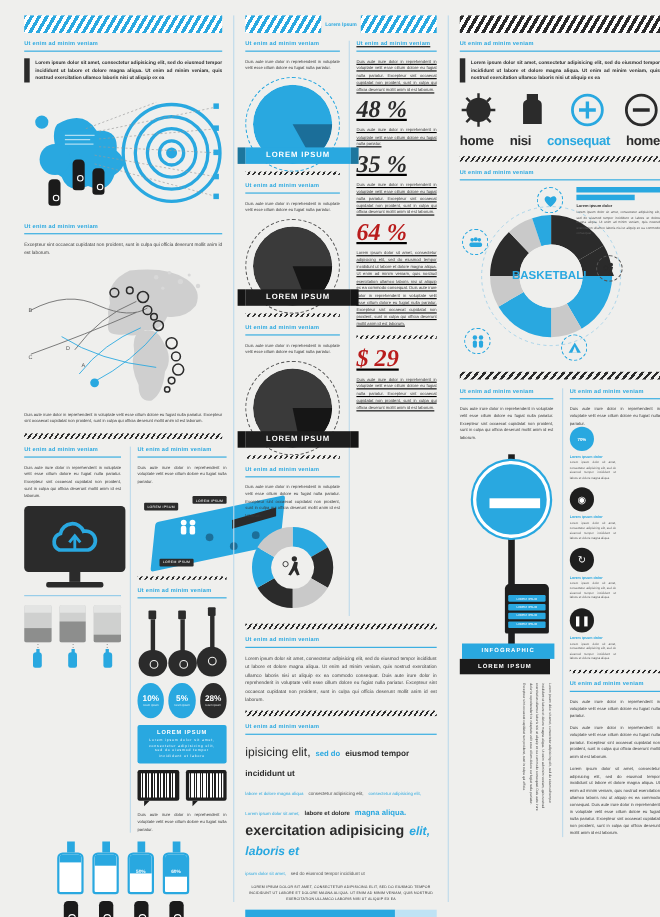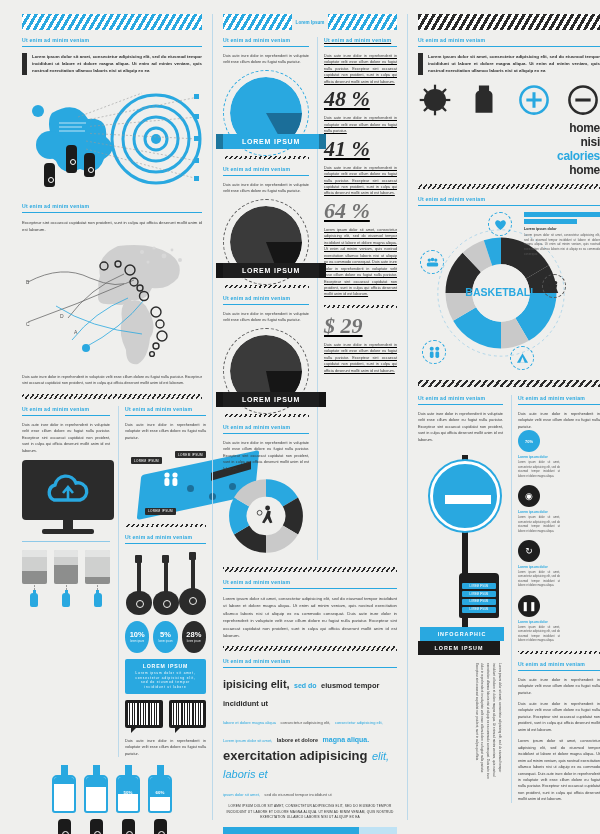--- a/index.html
+++ b/index.html
@@ -154,29 +154,29 @@
   .seal-ribbon::before, .seal-ribbon::after {
     content: ''; position: absolute; top: 0; width: 7px; height: 100%; background: inherit;
     filter: brightness(.7);
   }
   .seal-ribbon::before { left: -7px; }
   .seal-ribbon::after { right: -7px; }
 
   
   .bigstat { font-family: "Liberation Serif", serif; font-size: 22px; font-weight: bold;
     font-style: italic; color: #2b2b2b; line-height: 1; margin: 3px 0 5px; }
-  .bigstat.blue { color: #737373; }
+  .bigstat.blue { color: #b91c1c; }
 
   
   .donut-wrap { display: block; margin: 4px auto; }
 
   
   .icon-row { display: flex; justify-content: space-between; align-items: center; margin: 8px 0 4px; }
   .ic { width: 34px; height: 34px; }
-  .word-row { display: flex; justify-content: space-between; align-items: flex-end; margin-bottom: 3px; flex-direction: column; }
+  .word-row { display: flex; justify-content: space-between; align-items: center; margin-bottom: 3px; }
   .word { font-size: 12px; font-weight: bold; color: #2b2b2b; letter-spacing: -.3px; }
   .word.blue { color: #29a8e0; }
 
   
   .bb-block { position: relative; height: 160px; margin-top: 4px; }
   .ic-badge { position: absolute; width: 24px; height: 24px; border-radius: 50%;
     border: 1.2px dashed #29a8e0; display:flex; align-items:center; justify-content:center; }
   .note-card { position: absolute; right: 0; top: 0; width: 76px; }
   .note-card .nbars { height: 5px; background: #29a8e0; margin-bottom: 2px; }
   .note-card .ttl { font-size: 3.6px; font-weight: bold; color: #2b2b2b; margin: 3px 0 2px; }
@@ -203,28 +203,28 @@
   .ig-cell { width: 42px; }
   .ig-cell .ring-ic { width: 22px; height: 22px; border-radius: 50%; background: #1e1e1e; margin-bottom: 3px;
     display:flex; align-items:center; justify-content:center; color:#fff; font-size:9px; }
   .ig-cell .ring-ic.blue { background: #29a8e0; font-size: 4px; font-weight: bold; }
   .ig-cell .ttl { font-size: 3.3px; font-weight: bold; color: #29a8e0; margin-bottom: 2px; }
   .ig-cell .txt { font-size: 2.7px; line-height: 1.65; color: #555; text-align: justify; }
 
   
   .cloud { text-align: center; margin: 6px 0; }
   .cloud span { display: inline; }
-  .c1 { font-size: 11px; font-weight: bold; color: #2b2b2b; }
+  .c1 { font-size: 11px; font-weight: normal; color: #2b2b2b; }
   .c2 { font-size: 7px; font-weight: bold; color: #29a8e0; }
   .c3 { font-size: 7.5px; font-weight: bold; color: #2b2b2b; }
   .c4 { font-size: 4px; color: #29a8e0; }
   .c5 { font-size: 5.5px; font-weight: bold; color: #2b2b2b; }
   .c6 { font-size: 4.2px; color: #555; }
   .c7 { font-size: 13px; font-weight: bold; color: #2b2b2b; }
-  .c8 { font-size: 11px; font-weight: normal; color: #29a8e0; font-style: italic; }
+  .c8 { font-size: 11px; font-weight: bold; color: #29a8e0; font-style: italic; }
   .c9 { font-size: 3.2px; color: #2b2b2b; letter-spacing: .2px; }
   .prog { height: 7px; background: #bfe2f4; margin-bottom: 4px; }
   .prog i { display: block; height: 7px; background: #29a8e0; }
 
   
   .banner { position: absolute; color: #fff; font-size: 5.4px; font-weight: bold;
     letter-spacing: 1px; padding: 4px 10px; background: #29a8e0; }
   .banner.dk { background: #1b1b1b; }
 </style>
 </head>
@@ -556,21 +556,21 @@
             <circle cx="-8" cy="-4" r="3" fill="none" stroke="#2b2b2b" stroke-width="1"></circle>
           </g>
         </svg>
       </div>
 
       <div style="width:86px;border-left:1px solid #bcd9ea;padding-left:6px;text-decoration:underline;">
         <div class="sec-head">Ut enim ad minim veniam</div>
         <div class="body-txt tiny">Duis aute irure dolor in reprehenderit in voluptate velit esse cillum dolore eu fugiat nulla pariatur. Excepteur sint occaecat cupidatat non proident, sunt in culpa qui officia deserunt mollit anim id est laborum.</div>
         <div class="bigstat">48 %</div>
         <div class="body-txt tiny">Duis aute irure dolor in reprehenderit in voluptate velit esse cillum dolore eu fugiat nulla pariatur.</div>
-        <div class="bigstat">41 %</div>
+        <div class="bigstat">35 %</div>
         <div class="body-txt tiny">Duis aute irure dolor in reprehenderit in voluptate velit esse cillum dolore eu fugiat nulla pariatur. Excepteur sint occaecat cupidatat non proident, sunt in culpa qui officia deserunt mollit anim id est laborum.</div>
         <div class="bigstat blue">64 %</div>
         <div class="body-txt tiny">Lorem ipsum dolor sit amet, consectetur adipisicing elit, sed do eiusmod tempor incididunt ut labore et dolore magna aliqua. Ut enim ad minim veniam, quis nostrud exercitation ullamco laboris nisi ut aliquip ex ea commodo consequat. Duis aute irure dolor in reprehenderit in voluptate velit esse cillum dolore eu fugiat nulla pariatur. Excepteur sint occaecat cupidatat non proident, sunt in culpa qui officia deserunt mollit anim id est laborum.</div>
         <div class="dash-rule thin"></div>
         <div class="bigstat blue">$ 29</div>
         <div class="body-txt tiny">Duis aute irure dolor in reprehenderit in voluptate velit esse cillum dolore eu fugiat nulla pariatur. Excepteur sint occaecat cupidatat non proident, sunt in culpa qui officia deserunt mollit anim id est laborum.</div>
       </div>
     </div>
 
     <div class="dash-rule"></div>
@@ -638,21 +638,21 @@
       </svg>
       <svg class="ic" viewBox="0 0 40 40">
         <circle cx="20" cy="20" r="16" fill="none" stroke="#2b2b2b" stroke-width="3"></circle>
         <path d="M11 20 h18" stroke="#2b2b2b" stroke-width="3.6"></path>
       </svg>
     </div>
 
     <div class="word-row">
       <div class="word">home</div>
       <div class="word">nisi</div>
-      <div class="word blue">calories</div>
+      <div class="word blue">consequat</div>
       <div class="word">home</div>
     </div>
     <div class="dash-rule"></div>
     <div class="sec-head">Ut enim ad minim veniam</div>
 
     <div class="bb-block">
       <svg width="134" height="134" viewBox="0 0 140 140" style="position:absolute;left:16px;top:14px;">
         <circle cx="70" cy="70" r="66" fill="none" stroke="#9fcfe8" stroke-width=".8" stroke-dasharray="3,3"></circle>
         <g transform="translate(70,70)">
           <path d="M0 -58 A58 58 0 0 1 50 -29 L26 -15 A30 30 0 0 0 0 -30 Z" fill="#2b2b2b"></path>

